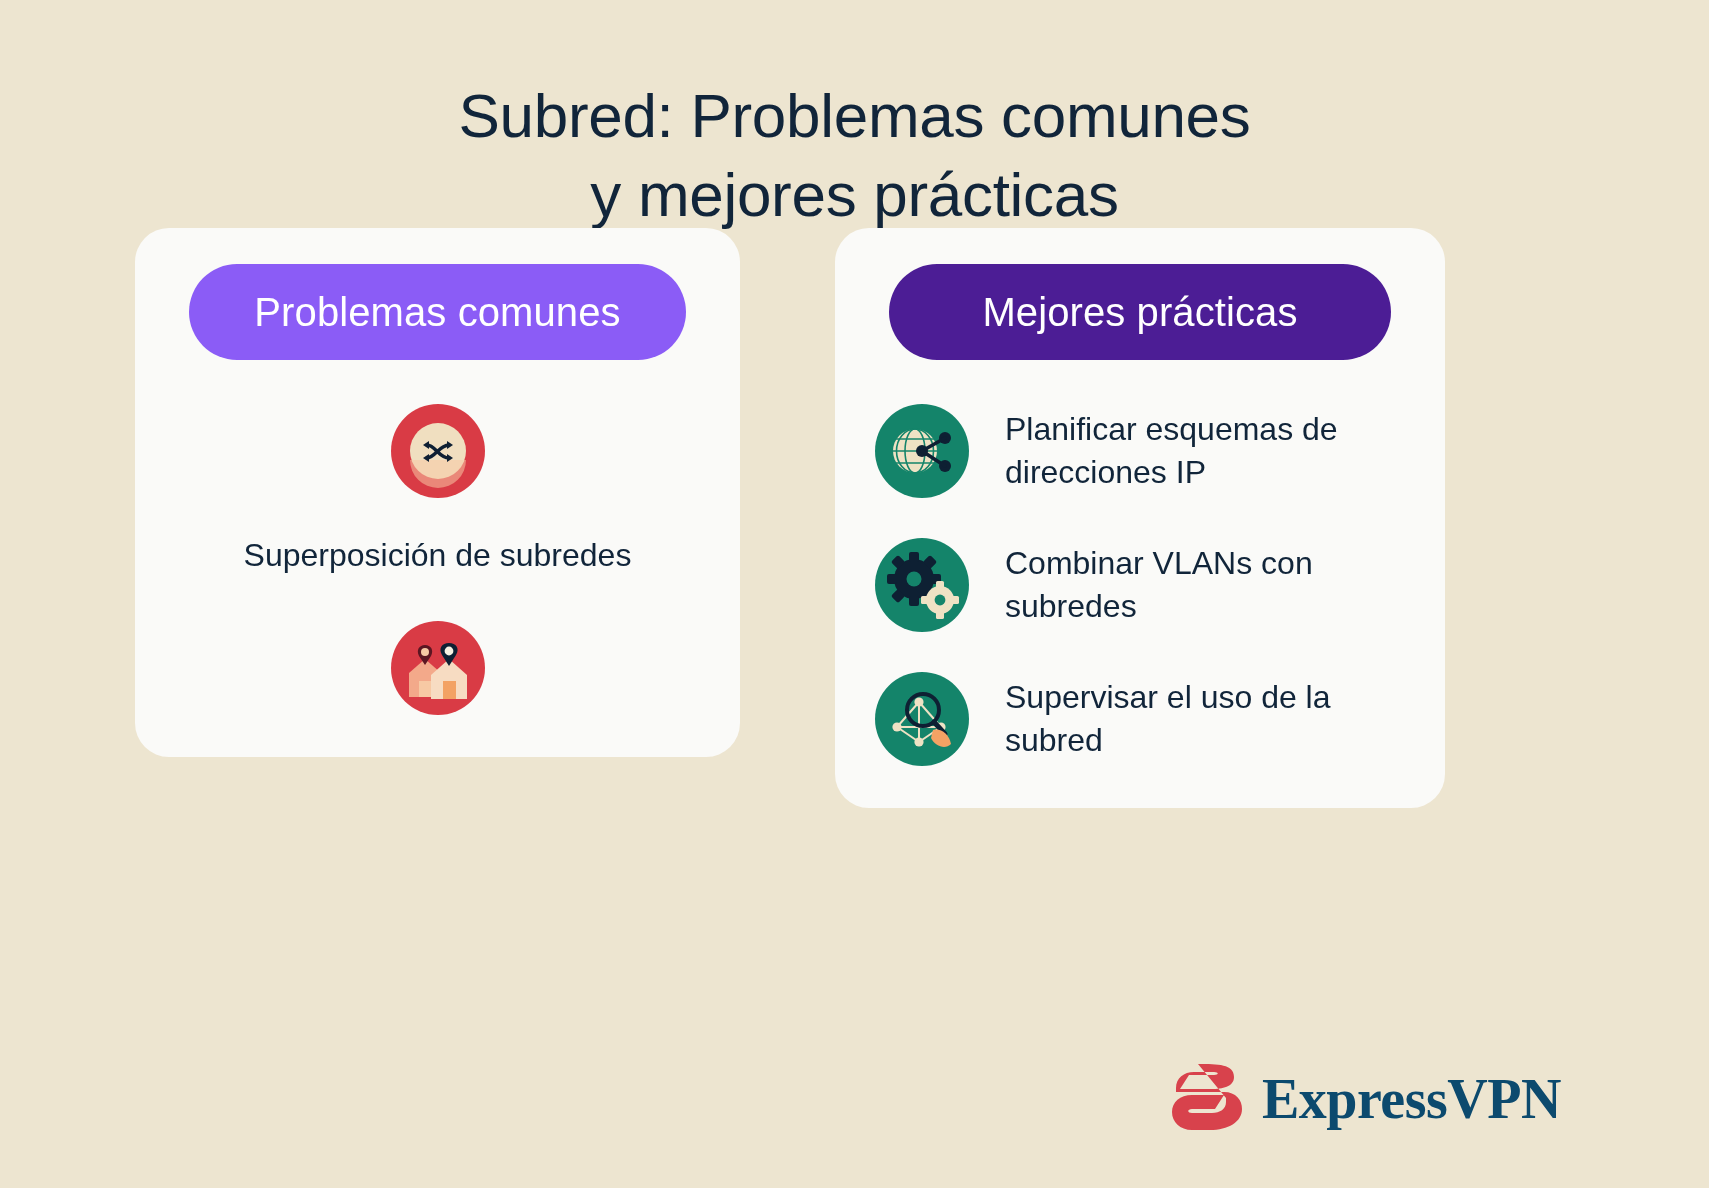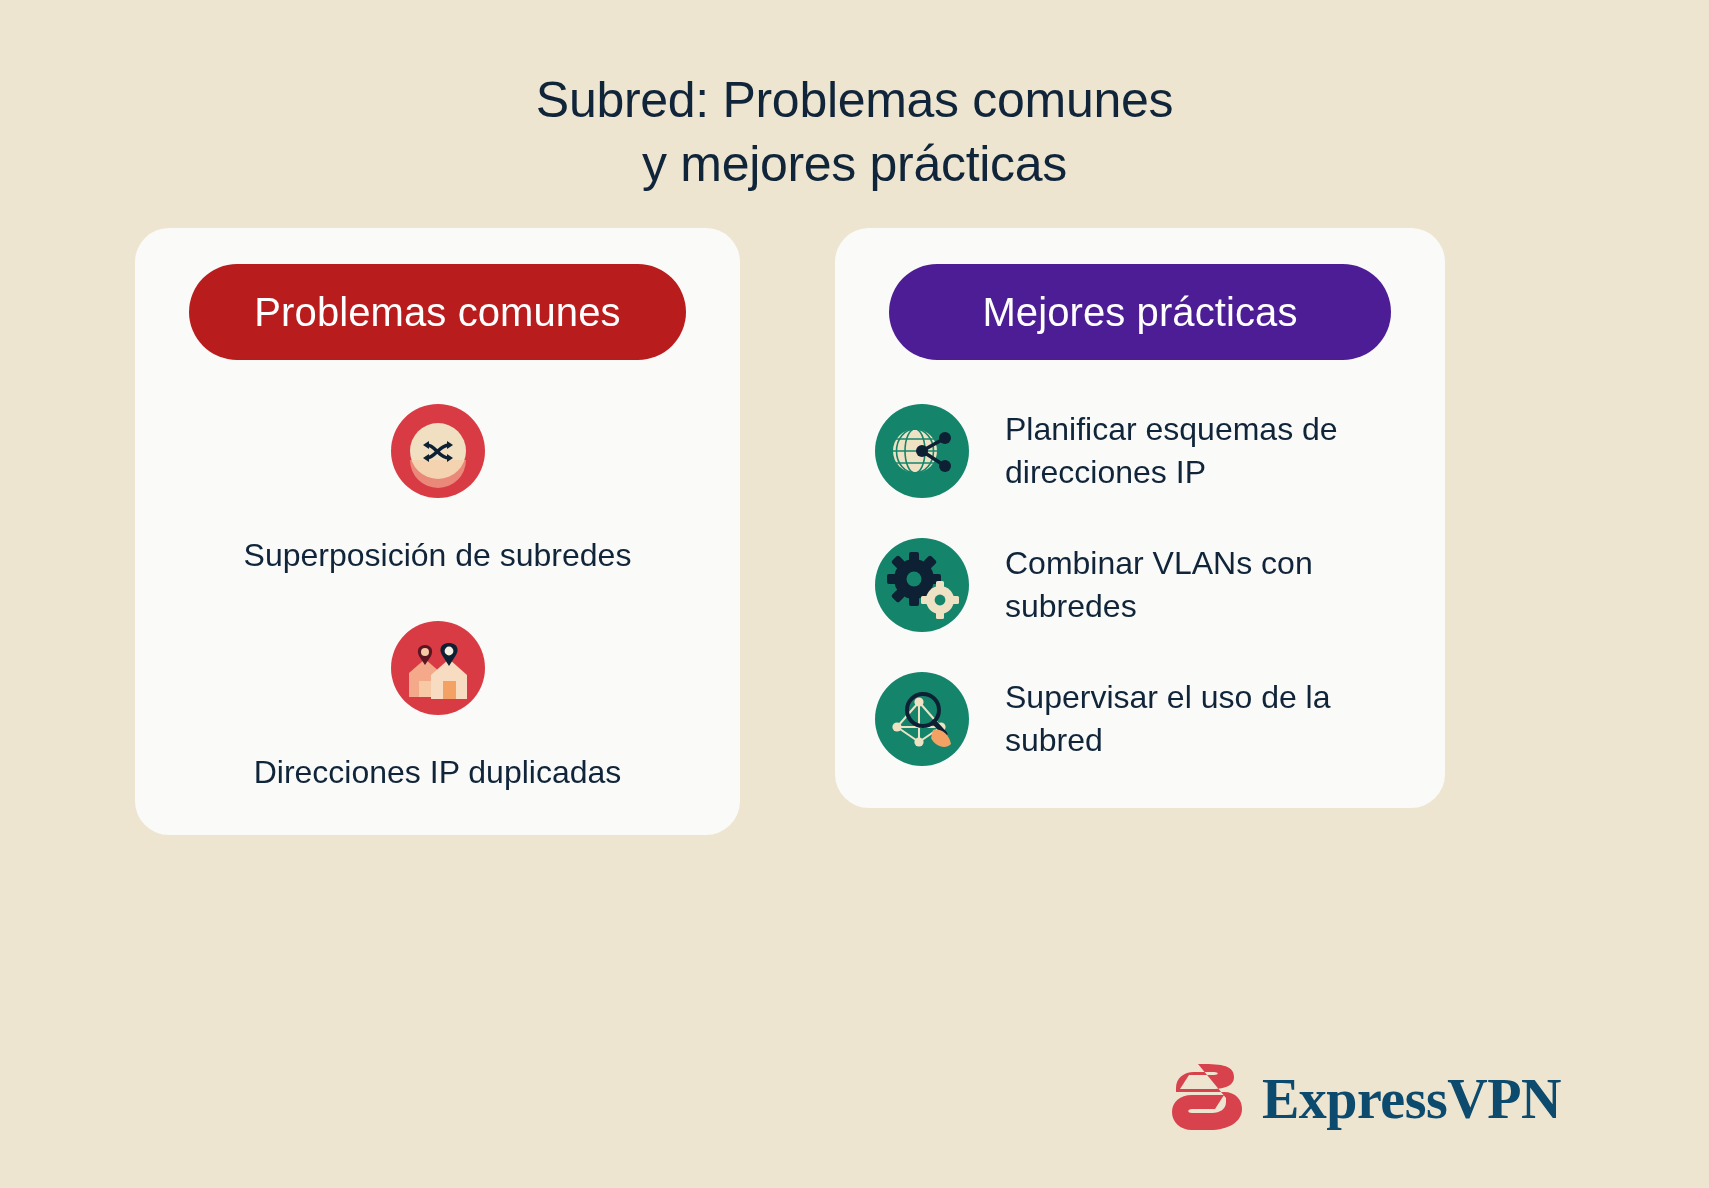--- a/index.html
+++ b/index.html
@@ -24,21 +24,21 @@
   }
 
   
   .title {
     position: absolute;
     top: 34px;
     left: 0;
     width: 1709px;
     text-align: center;
     color: #11253A;
-    font-size: 50px;
+    font-size: 62px;
     line-height: 1.28;
     font-weight: 400;
     letter-spacing: -0.3px;
     padding: 0 112px;
     box-sizing: border-box;
   }
   .title-line {
     display: block;
   }
 
@@ -73,21 +73,21 @@
     display: flex;
     align-items: center;
     justify-content: center;
     color: #FFFFFF;
     font-size: 40px;
     font-weight: 400;
     letter-spacing: 0.1px;
     margin: 0 14px 0 14px;
     box-sizing: border-box;
   }
-  .pill-red { background: #b91c1c; }
+  .pill-red { background: #8b5cf6; }
   .pill-green { background: #4c1d95; }
 
   
   .items {
     margin-top: 44px;
     display: flex;
     flex-direction: column;
   }
   .items-problems > .item { margin-bottom: 44px; flex-direction: column; }
   .items-problems > .item:last-child { margin-bottom: 0; }
@@ -188,21 +188,20 @@
 
               <path d="M40 54 L58 38 L76 54 L76 78 L40 78 Z" fill="#F7DCC2"></path>
               <rect x="52" y="60" width="13" height="18" fill="#F3A264"></rect>
 
               <path d="M34 24 C40 24, 43 29, 40 35 L34 44 L28 35 C25 29, 28 24, 34 24 Z" fill="#5C1622"></path>
               <circle cx="34" cy="31" r="4" fill="#F7C9A4"></circle>
               <path d="M58 22 C65 22, 69 27, 65 34 L58 45 L51 34 C47 27, 51 22, 58 22 Z" fill="#0E2033"></path>
               <circle cx="58" cy="30" r="4.4" fill="#F7F1E2"></circle>
             </svg>
           </div>
-          <div class="item-label">Direcciones IP duplicadas</div>
         </div>
 
 
       </div>
     </section>
 
     <section class="card card-practices">
 
       <div class="pill pill-green">
         <span>Mejores prácticas</span>

